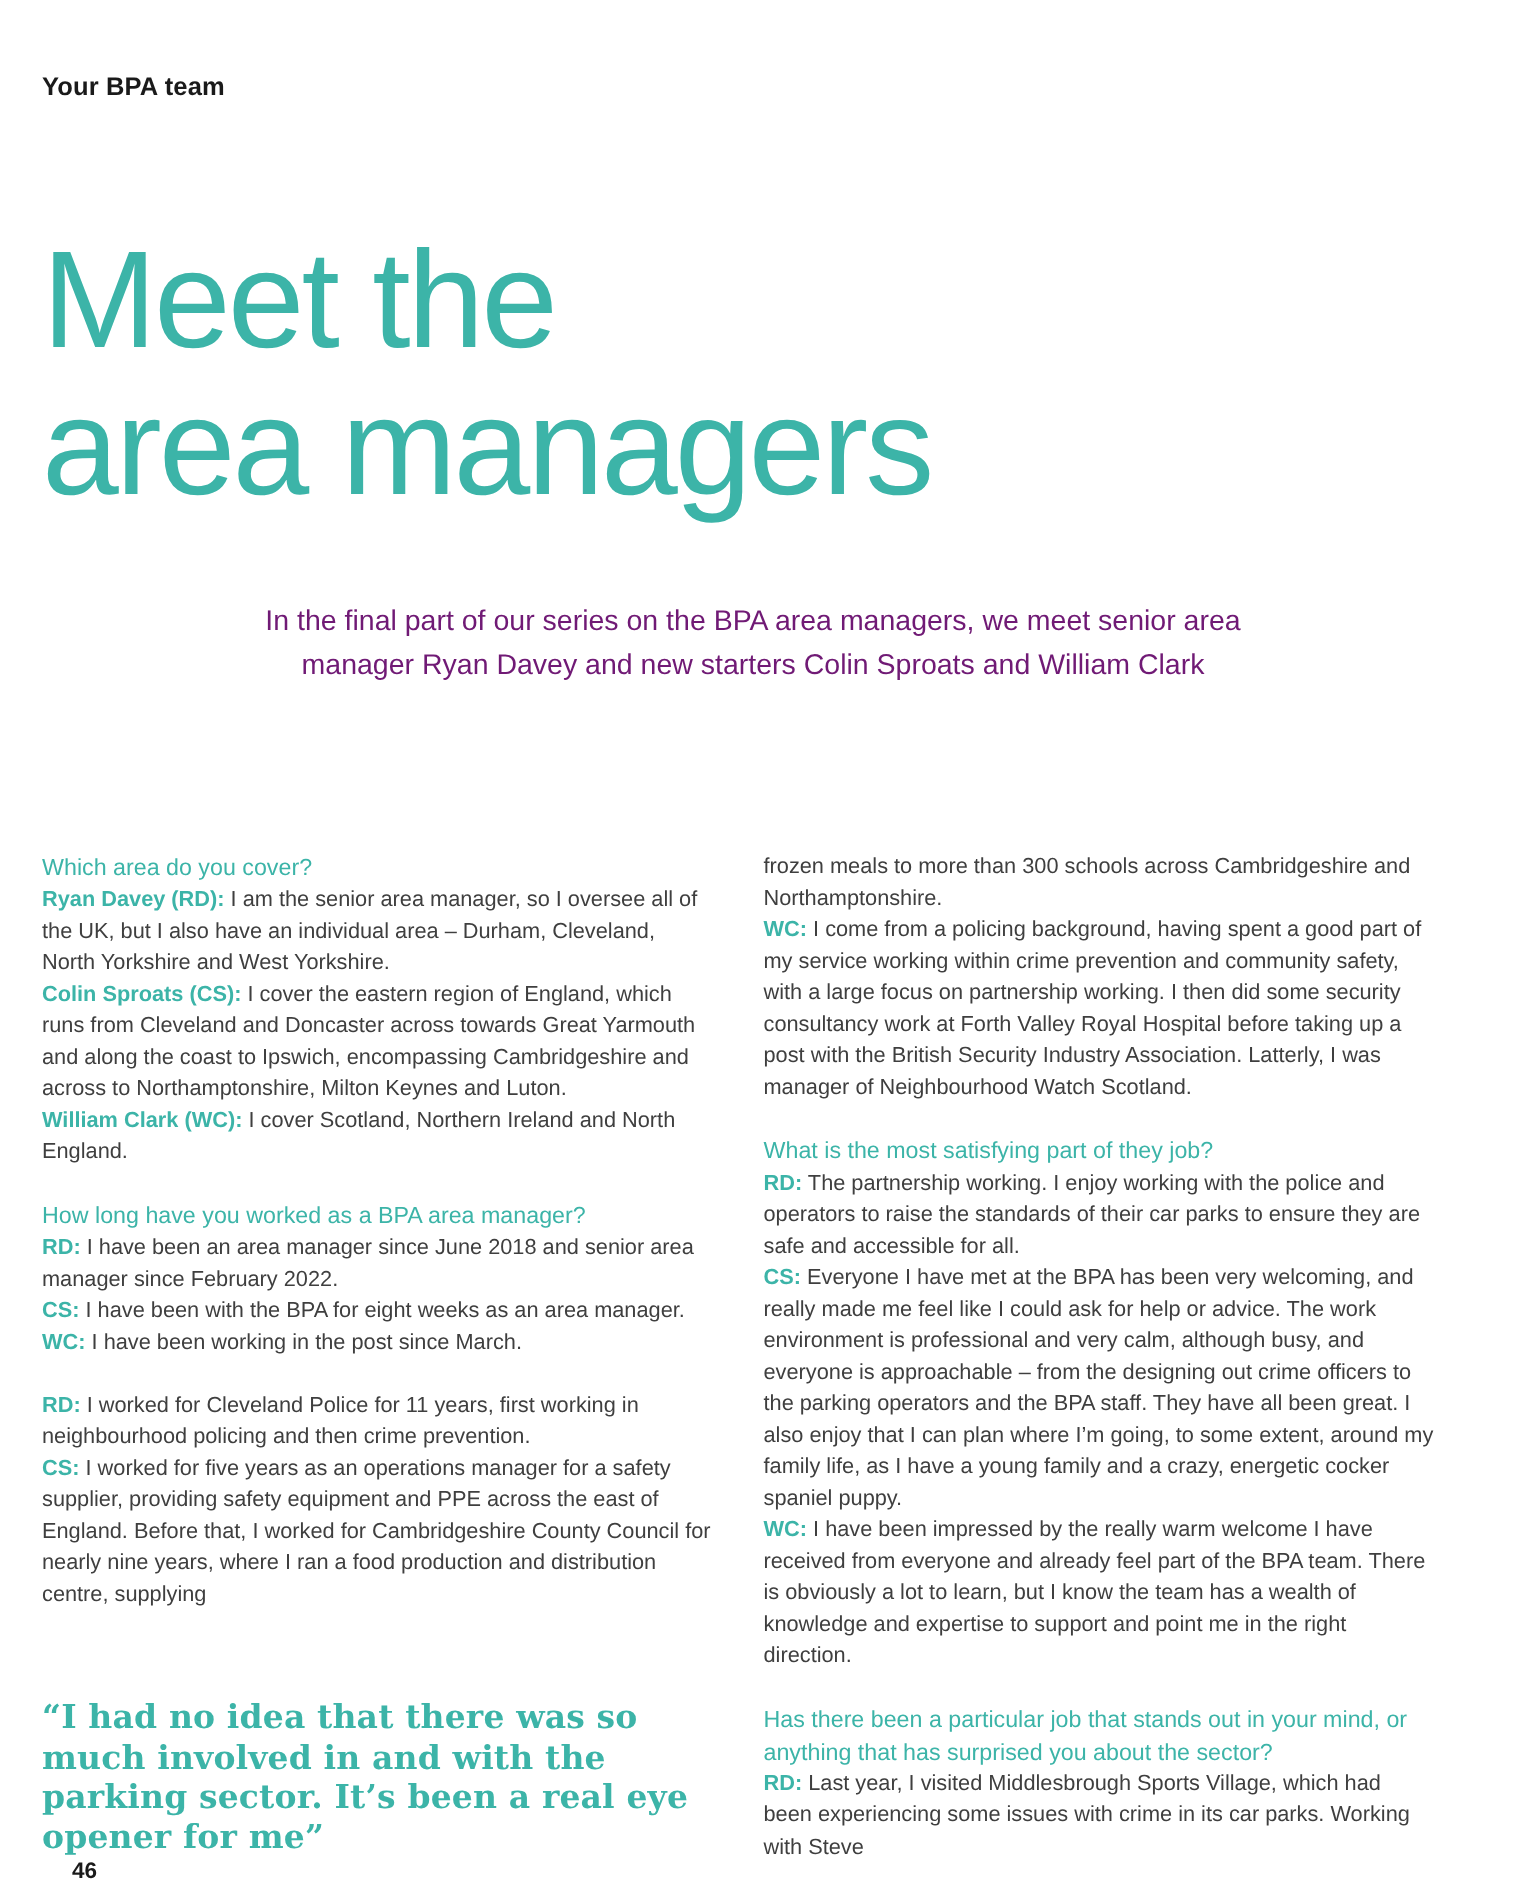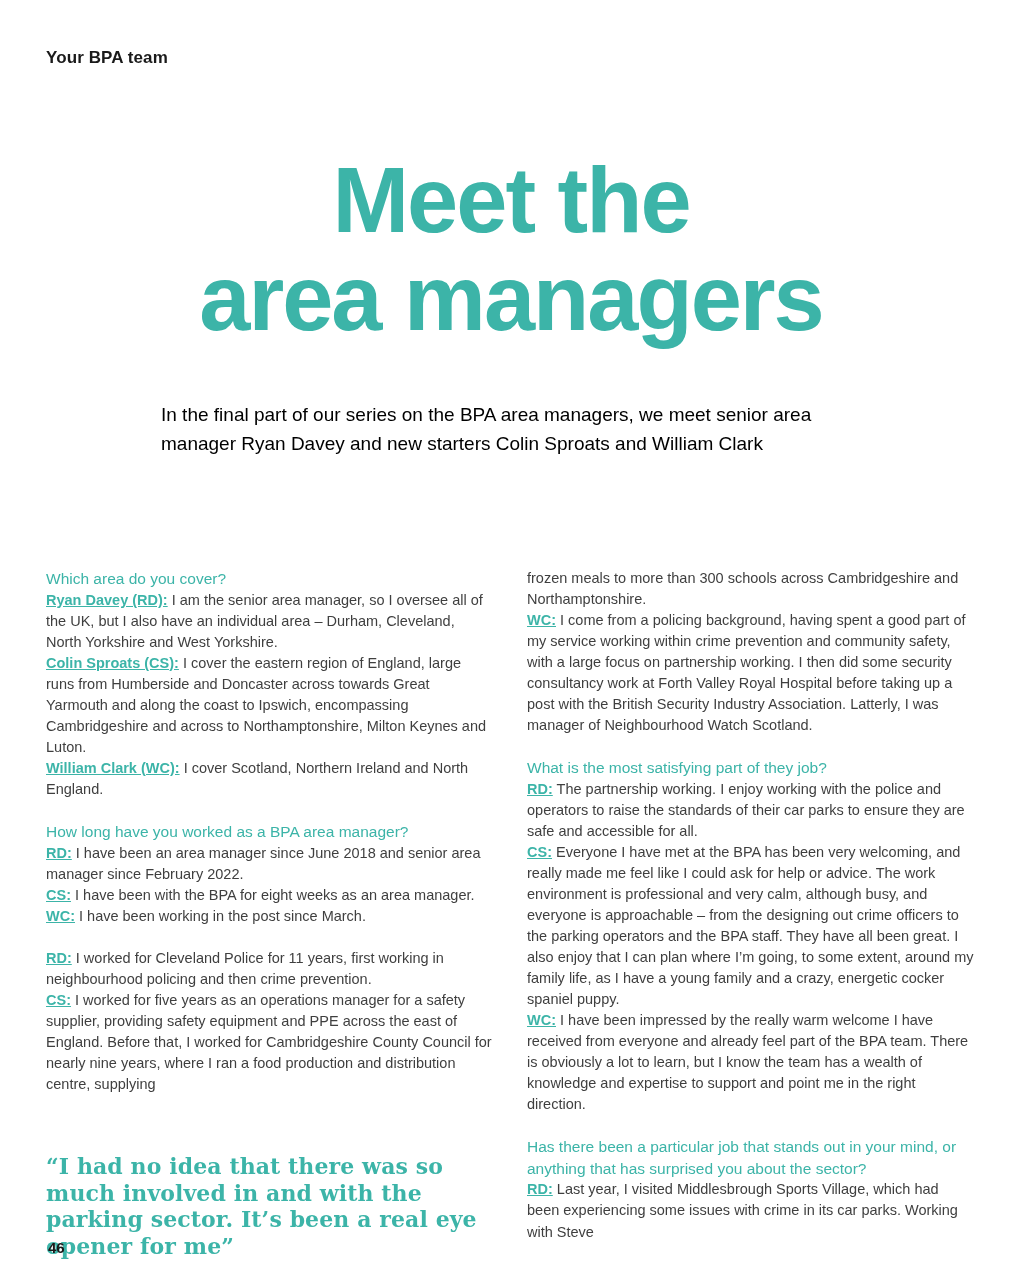--- a/index.html
+++ b/index.html
@@ -11,47 +11,47 @@
   html, body { background: #ffffff; }
   body { font-family: "Liberation Sans", "DejaVu Sans", sans-serif; }
 
   .page {
     position: relative;
     width: 1024px;
     height: 1268px;
     margin: 0 auto;
     background: #ffffff;
     overflow: hidden;
-    padding: 48px 48px 0 46px;
+    padding: 48px 48px 0 28px;
   }
 
   .kicker {
     font-size: 17px;
     font-weight: 700;
     color: var(--ink);
     letter-spacing: 0.1px;
   }
 
   .title {
     margin-top: 84px;
-    text-align: center;
-    color: var(--teal);
-    font-weight: 700;
+    text-align: left;
+    color: var(--teal);
+    font-weight: 400;
     font-family: "Liberation Sans", "DejaVu Sans", sans-serif;
     font-size: 92px;
     line-height: 1.06;
     letter-spacing: -2px;
   }
   .title .title-line { display: block; }
 
   .intro {
     margin: 54px auto 0 auto;
     max-width: 700px;
-    text-align: left;
-    color: #000000;
+    text-align: center;
+    color: #701a75;
     font-size: 19px;
     line-height: 1.5;
     font-weight: 400;
   }
 
   .columns {
     margin-top: 110px;
     display: flex;
     gap: 34px;
     align-items: flex-start;
@@ -70,21 +70,20 @@
     color: var(--teal);
     font-size: 15.5px;
     font-weight: 400;
     line-height: 1.4;
   }
 
   .answer { margin: 0; }
   .speaker {
     color: var(--teal);
     font-weight: 700;
-    text-decoration: underline;
   }
 
   .pull-quote {
     margin-top: 58px;
     color: var(--teal);
     font-family: "DejaVu Serif", "Liberation Serif", serif;
     font-weight: 700;
     font-size: 22px;
     line-height: 1.22;
     letter-spacing: 0.1px;
@@ -118,21 +117,21 @@
     <div class="col">
 
       <section class="qa">
         <h2 class="question">Which area do you cover?</h2>
         <p class="answer">
           <span class="speaker">Ryan Davey (RD):</span>
           <span class="answer-text">I am the senior area manager, so I oversee all of the UK, but I also have an individual area – Durham, Cleveland, North Yorkshire and West Yorkshire.</span>
         </p>
         <p class="answer">
           <span class="speaker">Colin Sproats (CS):</span>
-          <span class="answer-text">I cover the eastern region of England, large runs from Humberside and Doncaster across towards Great Yarmouth and along the coast to Ipswich, encompassing Cambridgeshire and across to Northamptonshire, Milton Keynes and Luton.</span>
+          <span class="answer-text">I cover the eastern region of England, which runs from Cleveland and Doncaster across towards Great Yarmouth and along the coast to Ipswich, encompassing Cambridgeshire and across to Northamptonshire, Milton Keynes and Luton.</span>
         </p>
         <p class="answer">
           <span class="speaker">William Clark (WC):</span>
           <span class="answer-text">I cover Scotland, Northern Ireland and North England.</span>
         </p>
       </section>
 
       <section class="qa">
         <h2 class="question">How long have you worked as a BPA area manager?</h2>
         <p class="answer">

